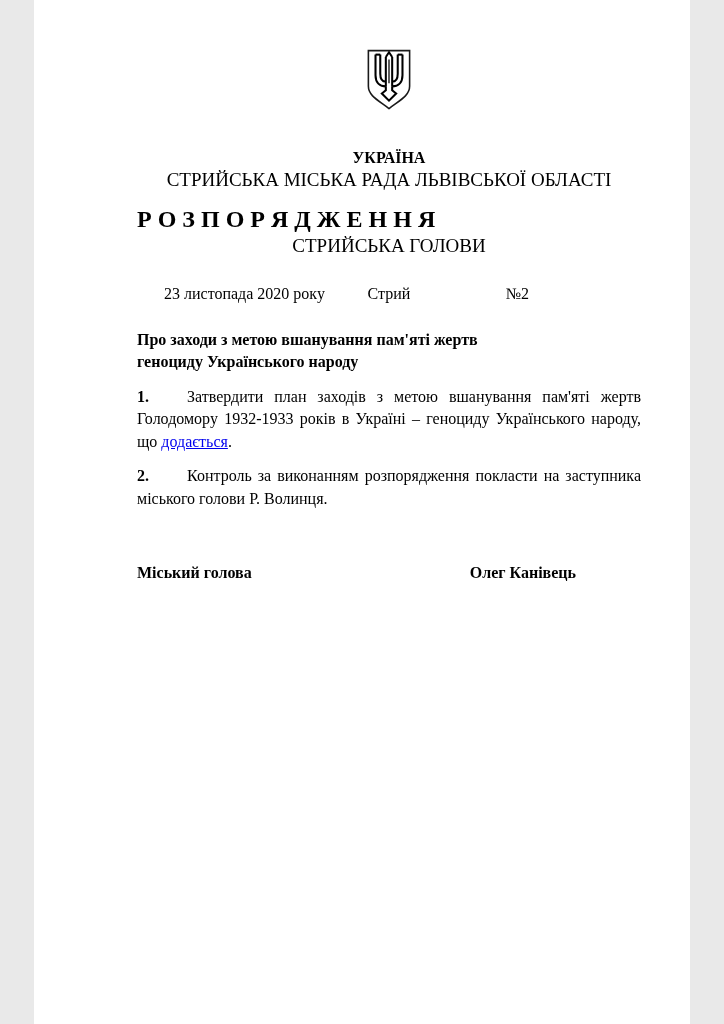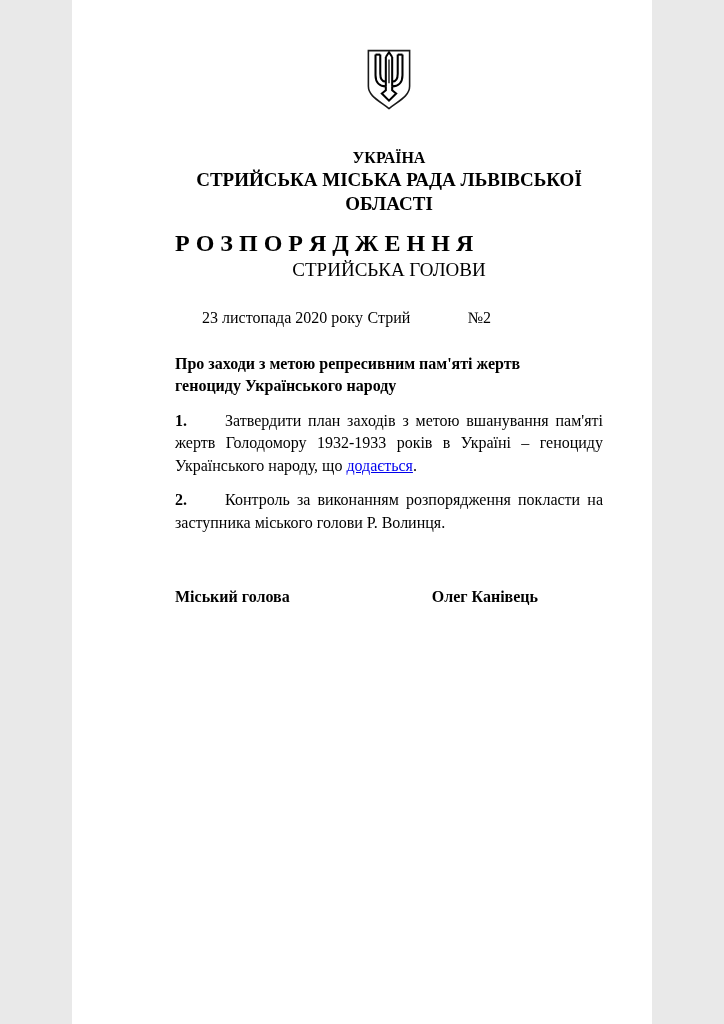--- a/index.html
+++ b/index.html
@@ -1,19 +1,19 @@
 <!DOCTYPE html>
 <html lang="uk"><head>
 <meta charset="utf-8">
 <style>
   * { margin: 0; padding: 0; box-sizing: border-box; }
   html, body { background: #e9e9e9; }
   .page {
     position: relative;
-    width: 580px;
+    width: 656px;
     height: 1024px;
     margin: 0 auto;
     background: #ffffff;
     color: #000000;
     font-family: "Liberation Serif", "DejaVu Serif", serif;
     font-size: 16px;
     line-height: 22.5px;
     padding: 48px 49px 0 103px;
     overflow: hidden;
   }
@@ -24,21 +24,21 @@
   .hdr-country {
     margin-top: 30px;
     text-align: center;
     font-weight: bold;
     font-size: 16px;
     line-height: 18px;
   }
   .hdr-council {
     margin-top: 1px;
     text-align: center;
-    font-weight: bold;
+    font-weight: normal;
     font-size: 19px;
     line-height: 24px;
   }
   .hdr-doctype {
     margin-top: 12px;
     text-align: left;
     font-weight: bold;
     font-size: 24px;
     line-height: 30px;
     white-space: nowrap;
@@ -115,21 +115,21 @@
   <div class="hdr-doctype">Р О З П О Р Я Д Ж Е Н Н Я</div>
   <div class="hdr-subtype">СТРИЙСЬКА ГОЛОВИ</div>
 
   <div class="meta-line">
     <span class="meta-date">23 листопада 2020 року</span>
     <span class="meta-place">Стрий</span>
     <span class="meta-number">№2</span>
   </div>
 
   <div class="subject">
-    <div>Про заходи з метою репресивним пам'яті жертв</div>
+    <div>Про заходи з метою вшанування пам'яті жертв</div>
     <div>геноциду Українського народу</div>
   </div>
 
 
   <div class="items">
     <p class="item">
       <span class="item-number">1.</span><span>Затвердити план заходів з метою вшанування пам'яті жертв Голодомору 1932-1933 років в Україні – геноциду Українського народу, що </span><a class="doc-link">додається</a><span>.</span>
     </p>
     <p class="item">
       <span class="item-number">2.</span><span>Контроль за виконанням розпорядження покласти на заступника міського голови Р. Волинця.</span>

